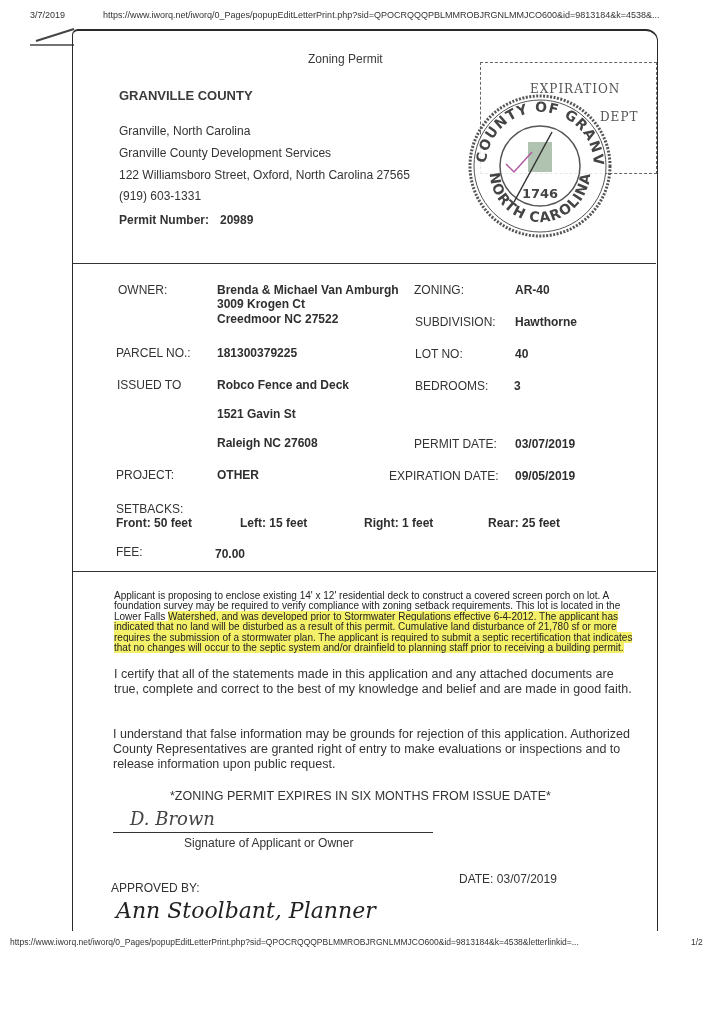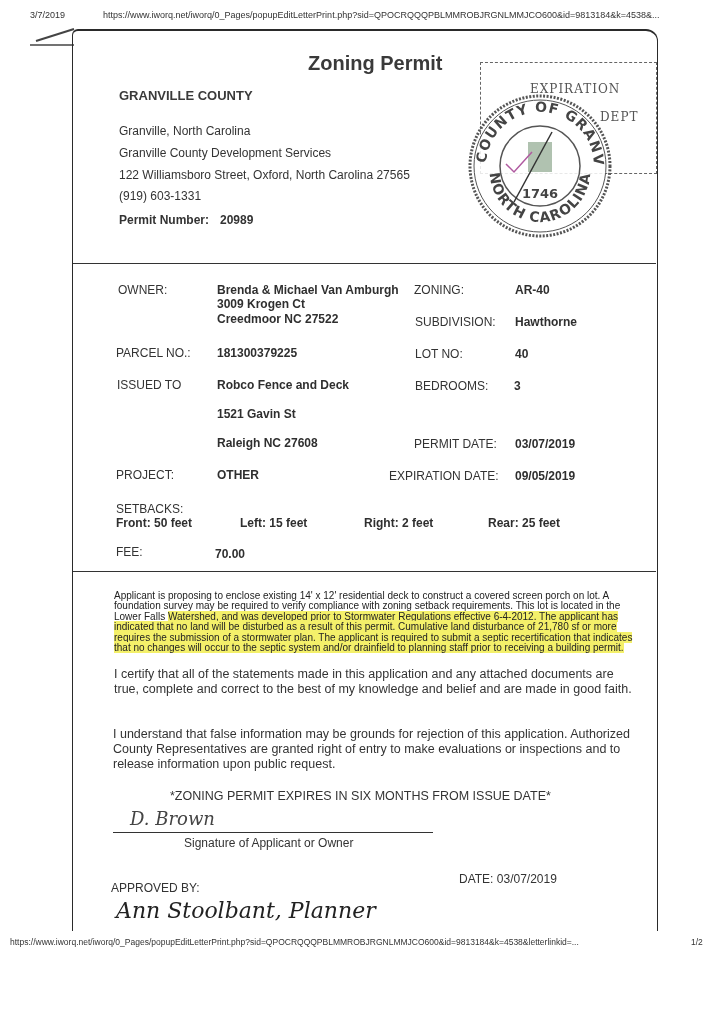--- a/index.html
+++ b/index.html
@@ -9,21 +9,21 @@
     font-family: "Liberation Sans", sans-serif;
   }
   .abs { position: absolute; white-space: nowrap; }
   .hdr-small { font-size: 9px; color: #333; }
   .page {
     position: absolute; left: 72px; top: 29px; width: 584px; height: 900px;
     border-top: 2px solid #2a2a2a; border-right: 1.5px solid #2a2a2a; border-left: 1.5px solid #2a2a2a;
     border-top-right-radius: 12px; border-top-left-radius: 6px;
   }
   .divider { position: absolute; height: 0; border-top: 1.5px solid #333; }
-  .title { font-size: 20px; font-weight: bold; color: #3a3a3a; }
+  .title { font-size: 12px; font-weight: normal; color: #3a3a3a; }
   .county { font-size: 13px; font-weight: bold; color: #3a3a3a; }
   .addr { font-size: 12px; color: #333; }
   .lbl { font-size: 12px; color: #333; }
   .val { font-size: 12px; font-weight: bold; color: #2f2f2f; }
   .note { font-size: 10px; color: #222; line-height: 10.4px; white-space: normal; width: 520px; }
   .hl { background: #f4f06a; }
   .para { font-size: 12.5px; color: #333; line-height: 15px; white-space: normal; width: 520px; }
   .sig { font-family: "DejaVu Serif", serif; font-style: italic; }
   .stamp-box {
     position: absolute; left: 480px; top: 62px; width: 175px; height: 110px;
@@ -101,21 +101,21 @@
 <div class="abs val" style="left:515px; top:437px;">03/07/2019</div>
 
 <div class="abs lbl" style="left:116px; top:468px;">PROJECT:</div>
 <div class="abs val" style="left:217px; top:468px;">OTHER</div>
 <div class="abs lbl" style="left:389px; top:469px;">EXPIRATION DATE:</div>
 <div class="abs val" style="left:515px; top:469px;">09/05/2019</div>
 
 <div class="abs lbl" style="left:116px; top:502px;">SETBACKS:</div>
 <div class="abs val" style="left:116px; top:516px;">Front: 50 feet</div>
 <div class="abs val" style="left:240px; top:516px;">Left: 15 feet</div>
-<div class="abs val" style="left:364px; top:516px;">Right: 2 feet</div>
+<div class="abs val" style="left:364px; top:516px;">Right: 1 feet</div>
 <div class="abs val" style="left:488px; top:516px;">Rear: 25 feet</div>
 
 <div class="abs lbl" style="left:116px; top:545px;">FEE:</div>
 <div class="abs val" style="left:215px; top:547px;">70.00</div>
 
 <div class="divider" style="left:73px; top:571px; width:583px;"></div>
 
 <div class="abs note" style="left:114px; top:591px;"><span>Applicant is proposing to enclose existing 14' x 12' residential deck to construct a covered screen porch on lot. A foundation survey may be required to verify compliance with zoning setback requirements. This lot is located in the Lower Falls </span><span class="hl">Watershed, and was developed prior to Stormwater Regulations effective 6-4-2012. The applicant has indicated that no land will be disturbed as a result of this permit. Cumulative land disturbance of 21,780 sf or more requires the submission of a stormwater plan. The applicant is required to submit a septic recertification that indicates that no changes will occur to the septic system and/or drainfield to planning staff prior to receiving a building permit.</span></div>
 
 <div class="abs para" style="left:114px; top:667px;">I certify that all of the statements made in this application and any attached documents are true, complete and correct to the best of my knowledge and belief and are made in good faith.</div>

